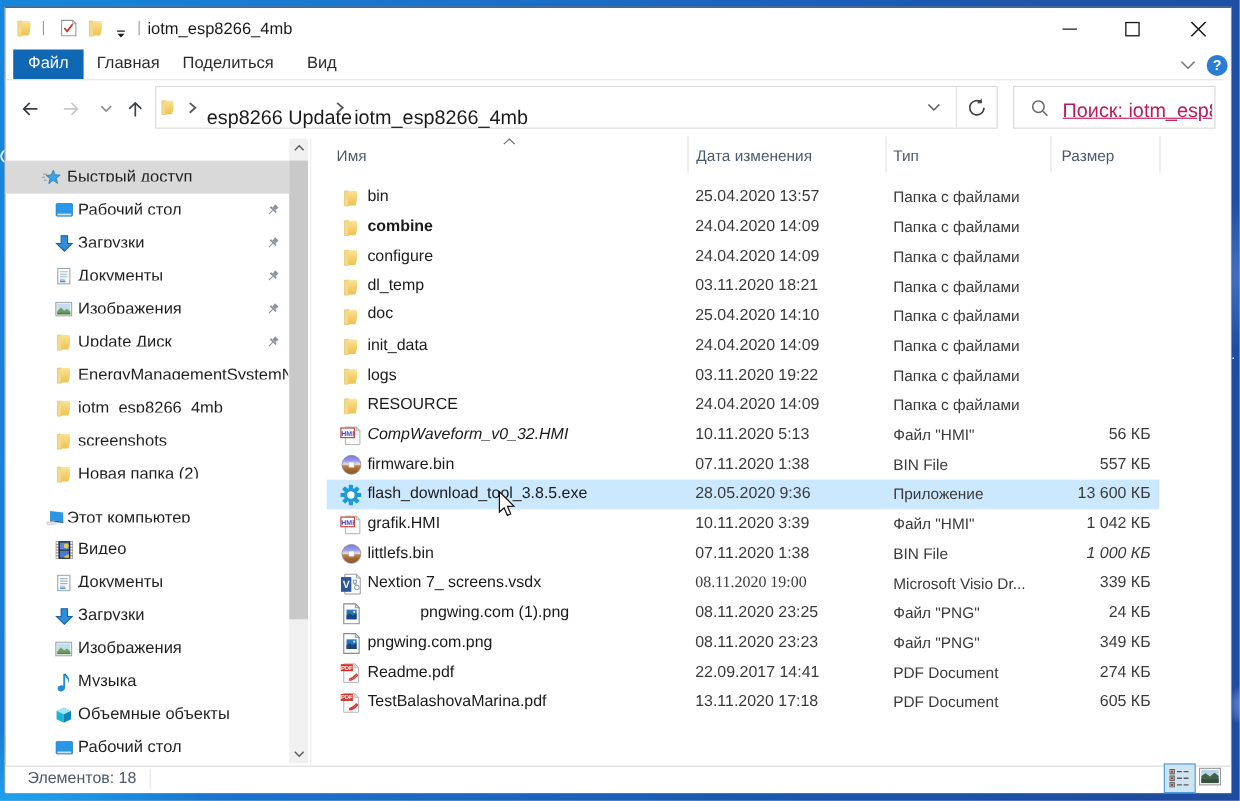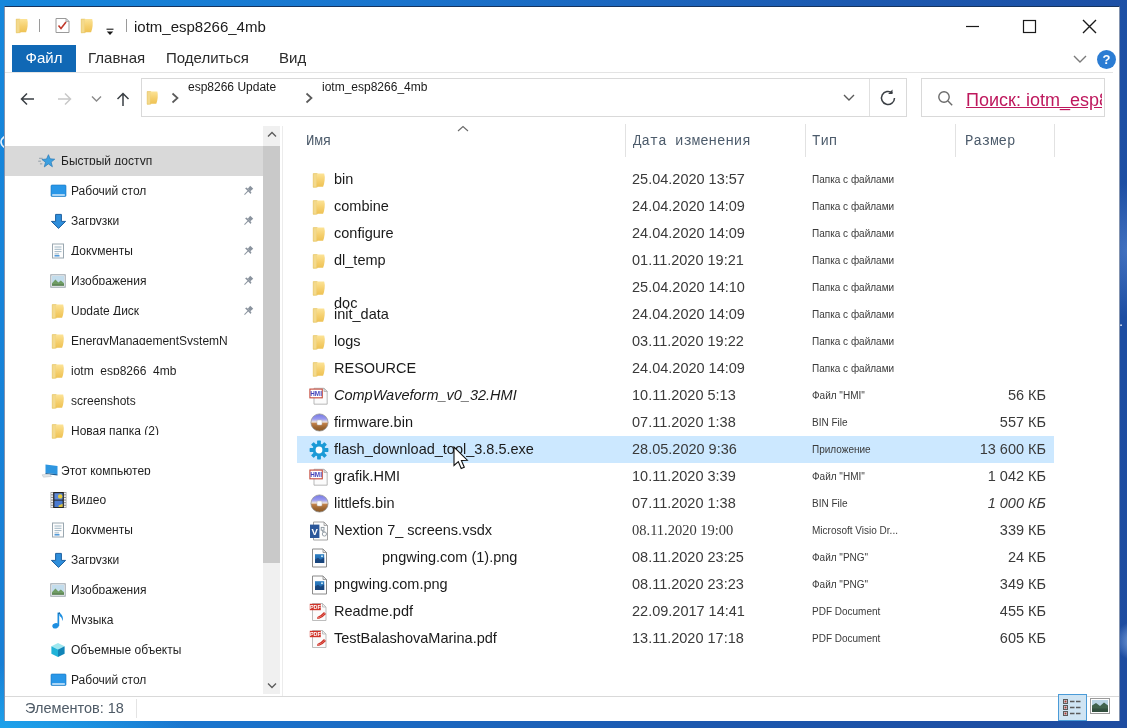--- a/index.html
+++ b/index.html
@@ -19,35 +19,35 @@
 
 
 #filetab { position:absolute; left:12px; top:45px; width:64px; height:27px; background:#1068b5;
  color:#fff; font-size:15px; text-align:center; line-height:26px; }
 .tab { position:absolute; top:45px; height:27px; font-size:15px; color:#2b2b2b; line-height:26px; }
 #tabline { position:absolute; left:5px; top:72px; width:1108px; height:1px; background:#e4e4e4; }
 
 
 #addrbox { position:absolute; left:141px; top:78px; width:766px; height:39px; border:1px solid #d9d9d9; background:#fff; }
 #searchbox { position:absolute; left:921px; top:78px; width:184px; height:39px; border:1px solid #d9d9d9; background:#fff; }
-.crumb { position:absolute; top:80px; font-size:12px; color:#1a1a1a; }
-
-
-.hcol { position:absolute; top:133px; font-size:14px; color:#4c5b6b;font-family:Liberation Mono, monospace; }
+.crumb { position:absolute; top:97px; font-size:18px; color:#1a1a1a; }
+
+
+.hcol { position:absolute; top:133px; font-size:14px; color:#4c5b6b; }
 .hsep { position:absolute; top:124px; width:1px; height:33px; background:#e2e2e2; }
 .frow { position:absolute; left:290px; width:770px; height:27px; }
 .ficon { position:absolute; left:309px; width:20px; height:27px; display:flex; align-items:center; justify-content:center; }
 .fname { position:absolute; left:334px; height:27px; line-height:27px; font-size:14.5px; color:#1a1a1a; white-space:nowrap; }
 .fdate { position:absolute; left:632px; height:27px; line-height:27px; font-size:14.5px; color:#3a3a3a; white-space:nowrap; }
-.ftype { position:absolute; left:812px; height:27px; line-height:27px; font-size:10px; color:#3a3a3a; white-space:nowrap; }
+.ftype { position:absolute; left:812px; height:27px; line-height:27px; font-size:14px; color:#3a3a3a; white-space:nowrap; }
 .fsize { position:absolute; left:955px; width:91px; height:27px; line-height:27px; font-size:14.5px; color:#3a3a3a; text-align:right; white-space:nowrap; }
 
 
 .sicon { position:absolute; width:18px; height:30px; display:flex; align-items:center; justify-content:center; }
-.stext { position:absolute; height:19px; line-height:30px; font-size:12px; color:#1f1f1f; white-space:nowrap; overflow:hidden; }
+.stext { position:absolute; height:19px; line-height:30px; font-size:15px; color:#1f1f1f; white-space:nowrap; overflow:hidden; }
 .spin { position:absolute; left:241px; width:13px; height:30px; display:flex; align-items:center; }
 
 
 #sbar { position:absolute; left:263px; top:126px; width:17px; height:568px; background:#f0f0f0; }
 
 
 #statusbar { position:absolute; left:5px; top:696px; width:1114px; height:25px; background:#fff; border-top:1px solid #d9d9d9; }
 </style></head>
 <body>
 
@@ -377,21 +377,21 @@
 <div class="ftype" style="top:166px;">Папка с файлами</div>
 <div class="fsize" style="top:166px;"></div>
 <div class="frow" style="top:193px;"></div>
 <div class="ficon" style="top:193px;">
     <svg width="14" height="16" viewBox="0 0 14 16">
 <path d="M1.2 1.6 h4.2 v13 l-1.8 1 -2.4 0.2 Z" fill="#f7e6a2"></path>
 <path d="M1.2 1.6 h4 v13.6 h-4 Z" fill="#f3d98c" stroke="#e0bc57" stroke-width="0.5"></path>
 <path d="M4.6 1.6 h7.6 q0.9 3 0.4 6.8 q-0.4 3.6 -1.5 6.4 h-6.5 Z" fill="url(#gfold)"></path>
 </svg>
   </div>
-<div class="fname" style="top:193px;">combine</div>
+<div class="fname" style="top:193px;font-weight:bold;">combine</div>
 <div class="fdate" style="top:193px;">24.04.2020 14:09</div>
 <div class="ftype" style="top:193px;">Папка с файлами</div>
 <div class="fsize" style="top:193px;"></div>
 <div class="frow" style="top:220px;"></div>
 <div class="ficon" style="top:220px;">
     <svg width="14" height="16" viewBox="0 0 14 16">
 <path d="M1.2 1.6 h4.2 v13 l-1.8 1 -2.4 0.2 Z" fill="#f7e6a2"></path>
 <path d="M1.2 1.6 h4 v13.6 h-4 Z" fill="#f3d98c" stroke="#e0bc57" stroke-width="0.5"></path>
 <path d="M4.6 1.6 h7.6 q0.9 3 0.4 6.8 q-0.4 3.6 -1.5 6.4 h-6.5 Z" fill="url(#gfold)"></path>
 </svg>
@@ -402,32 +402,32 @@
 <div class="fsize" style="top:220px;"></div>
 <div class="frow" style="top:247px;"></div>
 <div class="ficon" style="top:247px;">
     <svg width="14" height="16" viewBox="0 0 14 16">
 <path d="M1.2 1.6 h4.2 v13 l-1.8 1 -2.4 0.2 Z" fill="#f7e6a2"></path>
 <path d="M1.2 1.6 h4 v13.6 h-4 Z" fill="#f3d98c" stroke="#e0bc57" stroke-width="0.5"></path>
 <path d="M4.6 1.6 h7.6 q0.9 3 0.4 6.8 q-0.4 3.6 -1.5 6.4 h-6.5 Z" fill="url(#gfold)"></path>
 </svg>
   </div>
 <div class="fname" style="top:247px;">dl_temp</div>
-<div class="fdate" style="top:247px;">01.11.2020 19:21</div>
+<div class="fdate" style="top:247px;">03.11.2020 18:21</div>
 <div class="ftype" style="top:247px;">Папка с файлами</div>
 <div class="fsize" style="top:247px;"></div>
 <div class="frow" style="top:274px;"></div>
 <div class="ficon" style="top:274px;">
     <svg width="14" height="16" viewBox="0 0 14 16">
 <path d="M1.2 1.6 h4.2 v13 l-1.8 1 -2.4 0.2 Z" fill="#f7e6a2"></path>
 <path d="M1.2 1.6 h4 v13.6 h-4 Z" fill="#f3d98c" stroke="#e0bc57" stroke-width="0.5"></path>
 <path d="M4.6 1.6 h7.6 q0.9 3 0.4 6.8 q-0.4 3.6 -1.5 6.4 h-6.5 Z" fill="url(#gfold)"></path>
 </svg>
   </div>
-<div class="fname" style="top:290px;">doc</div>
+<div class="fname" style="top:272px;">doc</div>
 <div class="fdate" style="top:274px;">25.04.2020 14:10</div>
 <div class="ftype" style="top:274px;">Папка с файлами</div>
 <div class="fsize" style="top:274px;"></div>
 <div class="frow" style="top:301px;"></div>
 <div class="ficon" style="top:301px;">
     <svg width="14" height="16" viewBox="0 0 14 16">
 <path d="M1.2 1.6 h4.2 v13 l-1.8 1 -2.4 0.2 Z" fill="#f7e6a2"></path>
 <path d="M1.2 1.6 h4 v13.6 h-4 Z" fill="#f3d98c" stroke="#e0bc57" stroke-width="0.5"></path>
 <path d="M4.6 1.6 h7.6 q0.9 3 0.4 6.8 q-0.4 3.6 -1.5 6.4 h-6.5 Z" fill="url(#gfold)"></path>
 </svg>
@@ -589,21 +589,21 @@
 <g stroke="#d0342a" stroke-width="1.3" fill="none">
 <path d="M8.5 15.5 Q12 14.5 15.5 10.5"></path>
 <path d="M9.5 16.5 Q13 15.5 16.5 11.5"></path>
 </g>
 <path d="M8 17 l2-0.6 -1.4-1.2 Z" fill="#d0342a"></path>
 </svg>
   </div>
 <div class="fname" style="top:598px;">Readme.pdf</div>
 <div class="fdate" style="top:598px;">22.09.2017 14:41</div>
 <div class="ftype" style="top:598px;">PDF Document</div>
-<div class="fsize" style="top:598px;">455 КБ</div>
+<div class="fsize" style="top:598px;">274 КБ</div>
 <div class="frow" style="top:625px;"></div>
 <div class="ficon" style="top:625px;">
     <svg width="20" height="20" viewBox="0 0 20 20">
 <path d="M3.5 1.5 h10 l3.5 3.5 v13.5 H3.5 Z" fill="#fbfbfb" stroke="#b5b5b5" stroke-width="0.9"></path>
 <path d="M13.5 1.5 l3.5 3.5 h-3.5 Z" fill="#eee" stroke="#b5b5b5" stroke-width="0.8"></path>
 <rect x="0.8" y="1.8" width="11" height="6.4" fill="#d0342a"></rect>
 <text x="6.3" y="6.9" font-family="Liberation Sans" font-size="5.4" font-weight="bold" fill="#fff" text-anchor="middle">PDF</text>
 <g stroke="#d0342a" stroke-width="1.3" fill="none">
 <path d="M8.5 15.5 Q12 14.5 15.5 10.5"></path>
 <path d="M9.5 16.5 Q13 15.5 16.5 11.5"></path>

